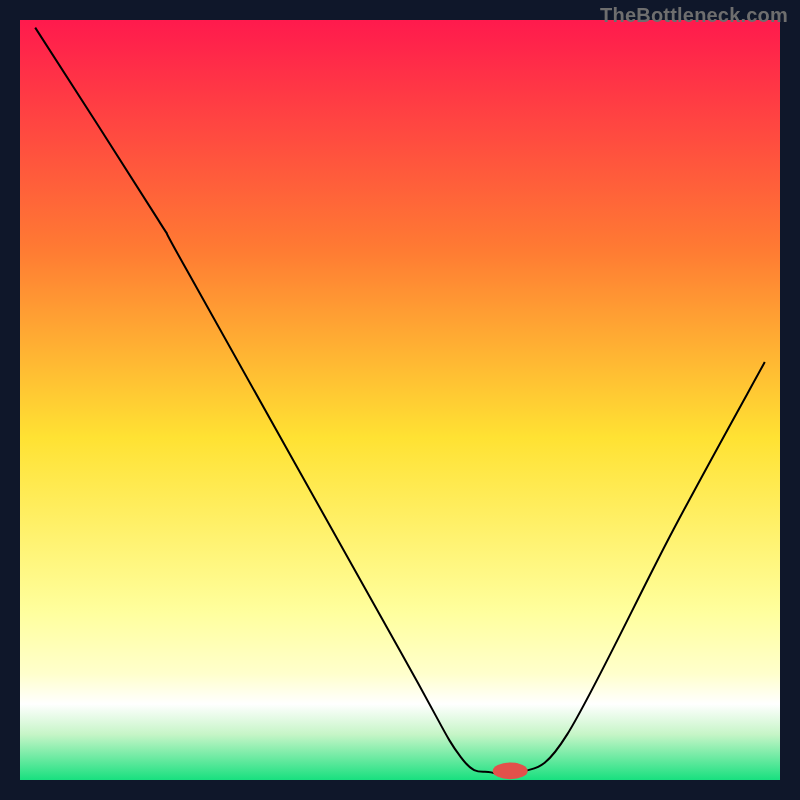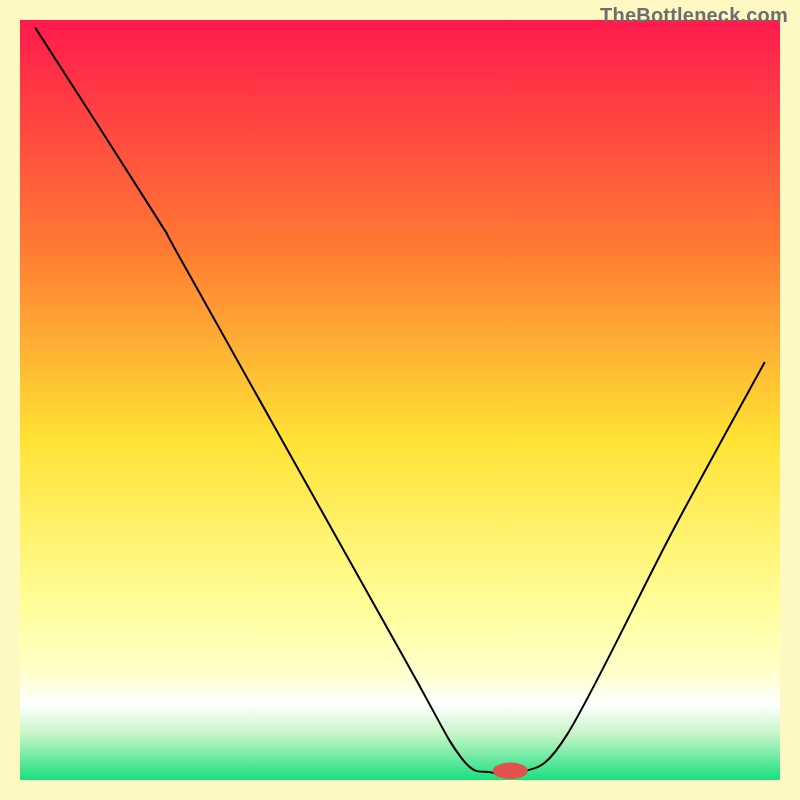--- a/index.html
+++ b/index.html
@@ -7,21 +7,21 @@
     padding: 0;
     width: 800px;
     height: 800px;
     background: #000;
     font-family: Arial, Helvetica, sans-serif;
   }
   .stage {
     position: relative;
     width: 800px;
     height: 800px;
-    background: #fef9c3;
+    background: #0f172a;
   }
   svg {
     display: block;
   }
   .watermark {
     position: absolute;
     top: 4px;
     right: 12px;
     font-size: 20px;
     font-weight: 600;

